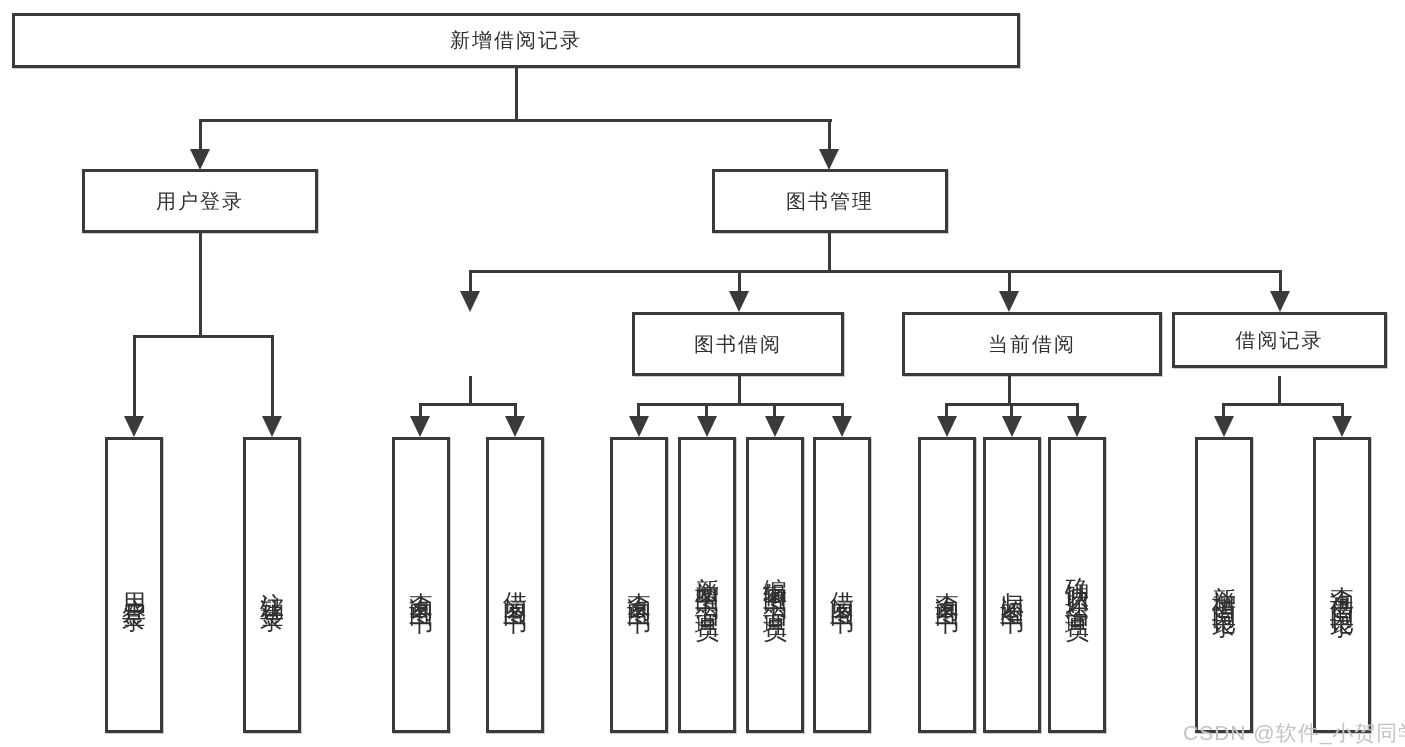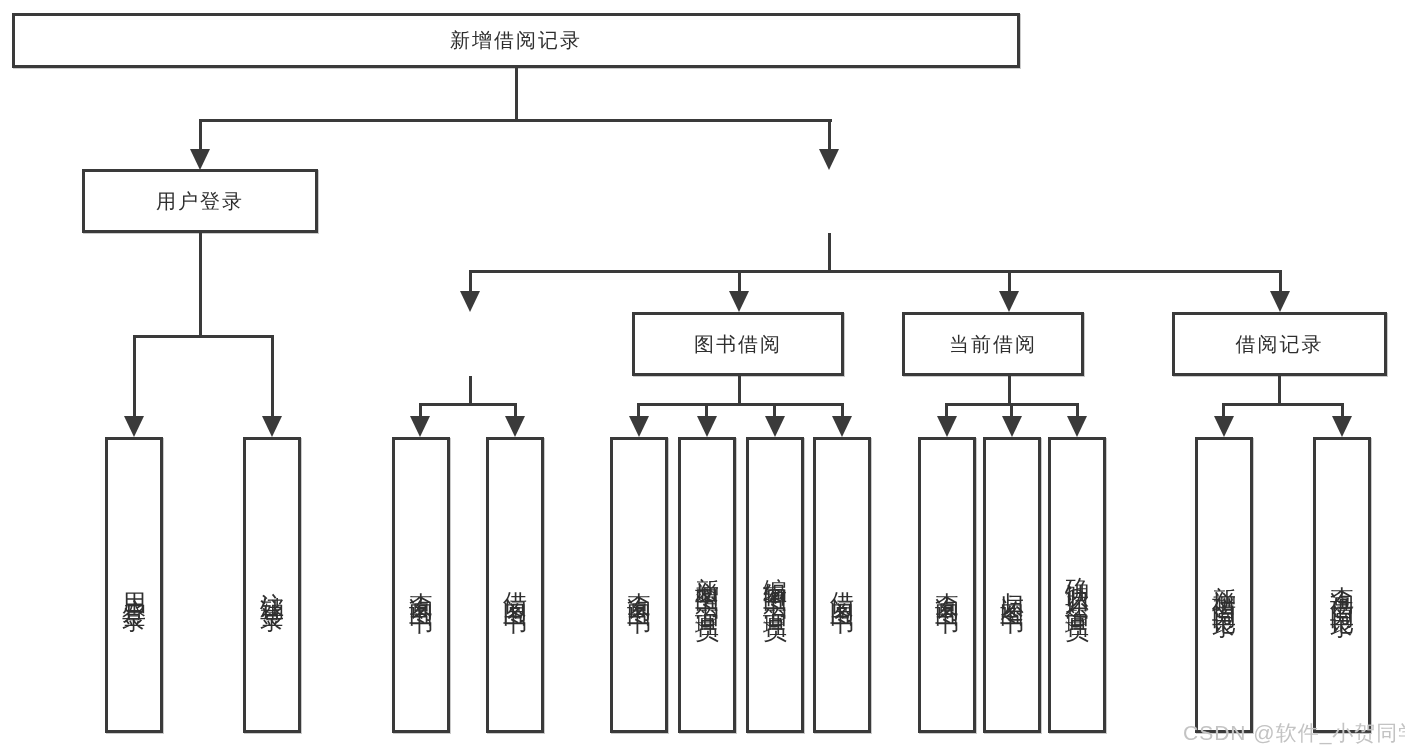--- a/index.html
+++ b/index.html
@@ -63,20 +63,23 @@
   <div class="vl" style="left:515px;top:68px;height:53px"></div>
   <div class="hl" style="left:199px;top:119px;width:633px"></div>
   <div class="vl" style="left:199px;top:119px;height:32px"></div>
   <div class="ah" style="left:190px;top:149px"></div>
   <div class="vl" style="left:828px;top:119px;height:32px"></div>
   <div class="ah" style="left:819px;top:149px"></div>
 
   <div class="node h" style="left:82px;top:169px;width:236px;height:64px">
     <span>用户登录</span>
   </div>
+  <div class="node h" style="left:712px;top:169px;width:236px;height:64px">
+    <span>图书管理</span>
+  </div>
 
   <div class="vl" style="left:199px;top:233px;height:105px"></div>
   <div class="hl" style="left:133px;top:335px;width:141px"></div>
   <div class="vl" style="left:133px;top:335px;height:83px"></div>
   <div class="ah" style="left:124px;top:416px"></div>
   <div class="vl" style="left:271px;top:335px;height:83px"></div>
   <div class="ah" style="left:262px;top:416px"></div>
 
   <div class="vl" style="left:828px;top:233px;height:40px"></div>
   <div class="hl" style="left:469px;top:270px;width:813px"></div>
@@ -85,24 +88,24 @@
   <div class="vl" style="left:738px;top:270px;height:24px"></div>
   <div class="ah" style="left:729px;top:291px"></div>
   <div class="vl" style="left:1008px;top:270px;height:24px"></div>
   <div class="ah" style="left:999px;top:291px"></div>
   <div class="vl" style="left:1279px;top:270px;height:24px"></div>
   <div class="ah" style="left:1270px;top:291px"></div>
 
   <div class="node h" style="left:632px;top:312px;width:212px;height:64px">
     <span>图书借阅</span>
   </div>
-  <div class="node h" style="left:902px;top:312px;width:182px;height:64px">
+  <div class="node h" style="left:902px;top:312px;width:260px;height:64px">
     <span>当前借阅</span>
   </div>
-  <div class="node h" style="left:1172px;top:312px;width:215px;height:64px">
+  <div class="node h" style="left:1172px;top:312px;width:215px;height:56px">
     <span>借阅记录</span>
   </div>
 
   <div class="vl" style="left:469px;top:376px;height:30px"></div>
   <div class="hl" style="left:419px;top:403px;width:98px"></div>
   <div class="vl" style="left:419px;top:403px;height:16px"></div>
   <div class="ah" style="left:410px;top:416px"></div>
   <div class="vl" style="left:514px;top:403px;height:16px"></div>
   <div class="ah" style="left:505px;top:416px"></div>
 

